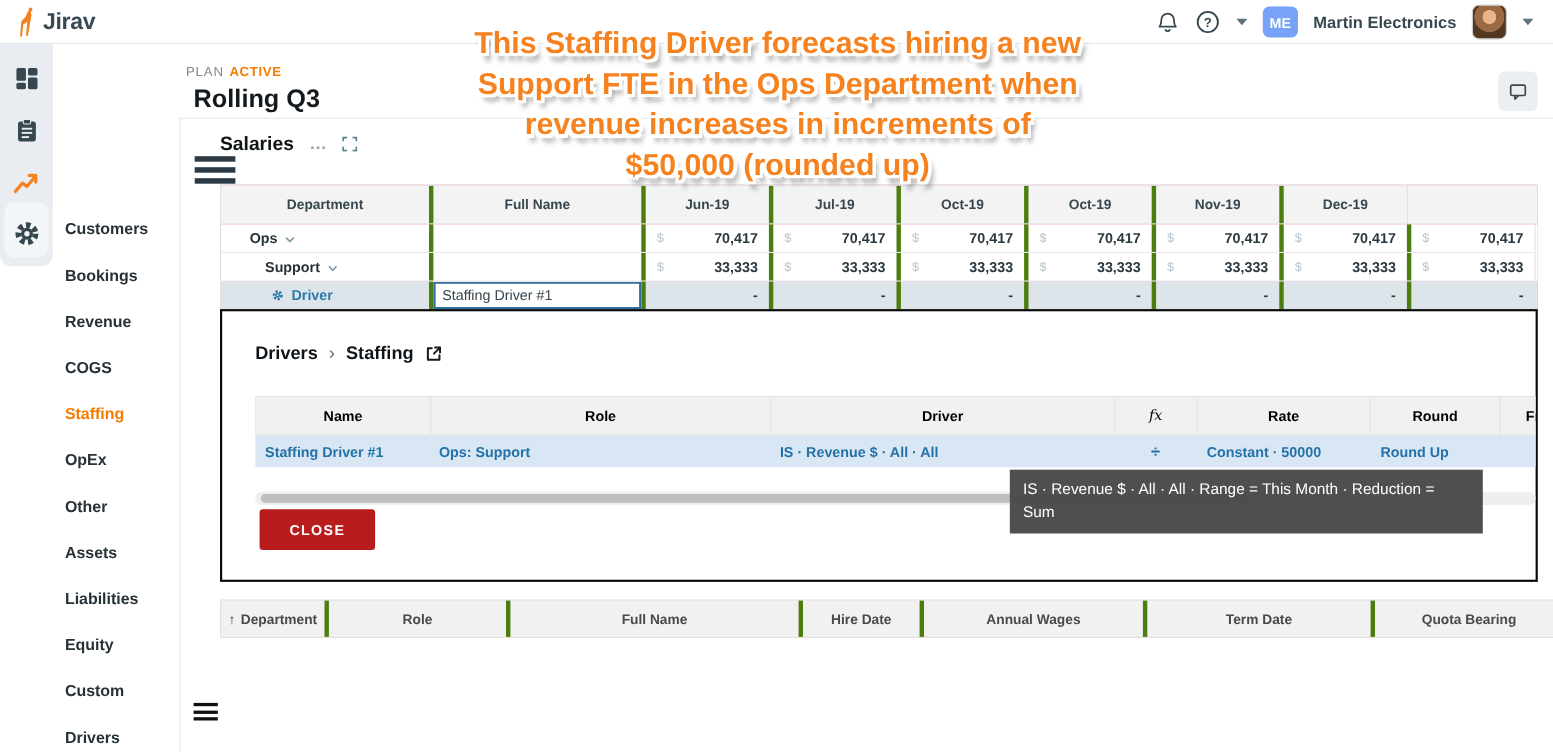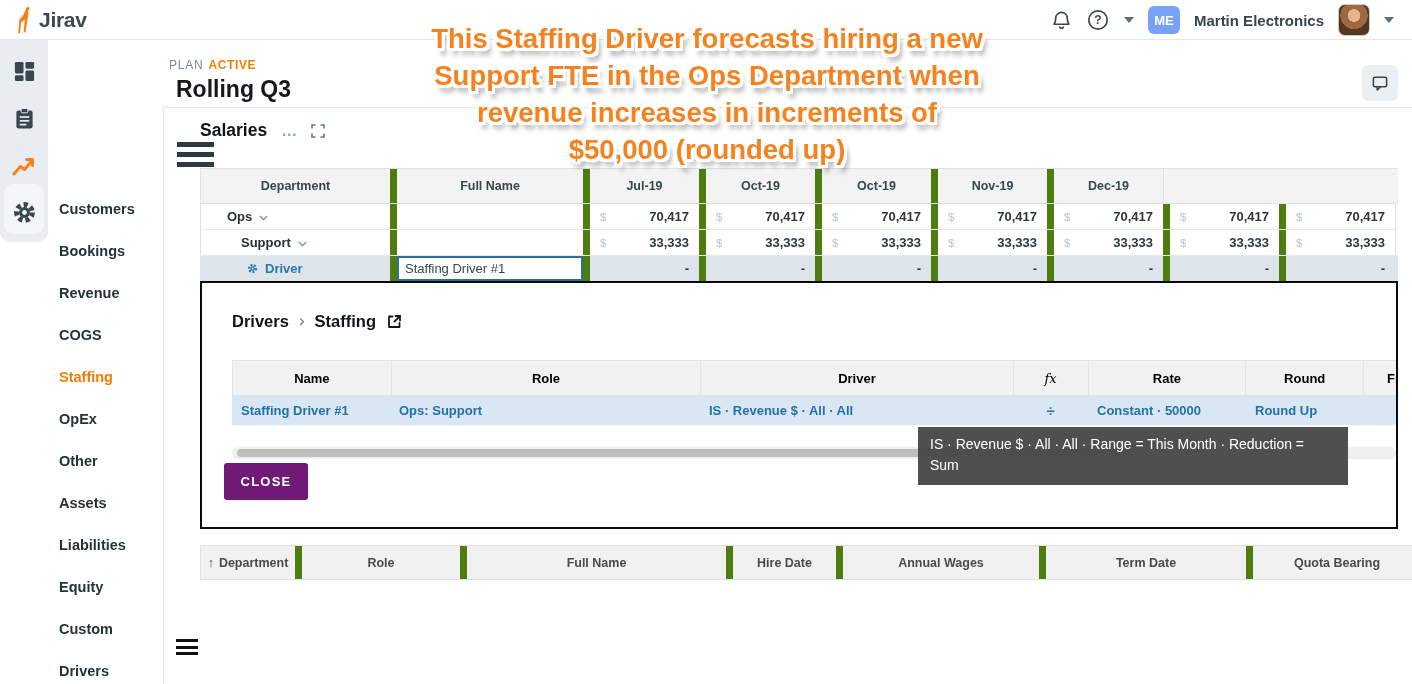--- a/index.html
+++ b/index.html
@@ -51,21 +51,21 @@
   
   .sal-title { position:absolute; left:200px; top:120px; display:flex; align-items:center; }
   .sal-title h2 { font-size:17.5px; font-weight:800; color:#0f1418; }
   .sal-more { margin-left:14px; color:#90a4ae; font-size:16px; font-weight:700; letter-spacing:1px; cursor:pointer; }
   .sal-expand { margin-left:13px; cursor:pointer; display:flex; }
   .tbl { position:absolute; background:#ec4899; font-size:13px; }
   .t-head { display:flex; background:#f3f3f3; border-top:1px solid #e1e1e1; border-bottom:1px solid #e1e1e1; }
   .t-head .cell { display:flex; align-items:center; justify-content:center; font-weight:700;
                   color:#37474f; font-size:12.5px; }
   .t-row { display:flex; border-bottom:1px solid #eaeaea; background:#fff; }
-  .cell { border-left:7px solid #4d7c0f; overflow:hidden; white-space:nowrap; }
+  .cell { border-left:4px solid #4d7c0f; overflow:hidden; white-space:nowrap; }
   .cell:first-child { border-left:1px solid #e1e1e1; }
   .cell:last-child { border-right:1px solid #e1e1e1; }
   .t-head .cell:first-child { border-left:1px solid #e1e1e1; }
   .lab-cell { display:flex; align-items:center; gap:7px; font-weight:700; color:#263238; }
   .num-cell { display:flex; align-items:center; justify-content:space-between; padding:0 10px; }
   .num-cell .cur { color:#b7c4cc; font-size:11.5px; }
   .num-cell .val { font-weight:700; color:#2b3840; }
   .driver-row { background:#dee5ea; }
   .driver-row .lab-cell { color:#2b79ad; font-weight:700; }
   .sel-cell { background:#fff; box-shadow: inset 0 0 0 2px #2e6d9f; display:flex; align-items:center;
@@ -78,21 +78,21 @@
   .modal-title .sep { color:#6d6d6d; font-size:17px; font-weight:400; }
   .m-tbl { position:absolute; left:30px; top:77px; width:1164px; overflow:hidden; font-size:13px; }
   .m-head { display:flex; background:#f1f1f1; border:1px solid #e3e3e3; height:36px; width:1192px; }
   .m-head .mcell { display:flex; align-items:center; justify-content:center; font-weight:700; color:#000000; }
   .fx-head { font-style:italic; font-family:"DejaVu Serif", serif; font-weight:400 !important; }
   .m-row { display:flex; background:#d9e7f4; height:29px; width:1192px; }
   .m-row .mcell { display:flex; align-items:center; padding-left:9px; color:#2272a7; font-weight:700; }
   .m-row .ctr { justify-content:center; padding-left:0; font-size:15px; }
   .m-scroll { position:absolute; left:30px; top:164px; width:1164px; height:12px; background:#efefef; border-radius:6px; }
   .m-thumb { position:absolute; left:5px; top:2px; width:900px; height:8px; background:#bfbfbf; border-radius:4px; cursor:pointer; }
-  .close-btn { position:absolute; left:22px; top:180px; width:84px; height:37px; background:#701a75;
+  .close-btn { position:absolute; left:34px; top:180px; width:105px; height:37px; background:#b91c1c;
                border:none; border-radius:3px; color:#fff; font-size:13px; font-weight:700;
                letter-spacing:1.2px; cursor:pointer; font-family:"Liberation Sans",sans-serif; }
   .tooltip { position:absolute; left:918px; top:427px; width:430px; padding:7px 12px 9px;
              background:rgba(72,72,72,0.96); color:#fff; font-size:14px; line-height:21px; z-index:30; }
   
   .stf { left:200px; top:545px; width:1222px; }
   .stf .t-head { height:35px; background:#f1f1f1; }
   .stf .t-head .cell { color:#4a4a4a; gap:5px; }
   .sal-tbl .t-row { height:26px; }
   .sal-tbl .t-head { height:36px; }
@@ -222,20 +222,21 @@
       <svg width="14" height="14" viewBox="0 0 14 14" fill="none" stroke="#607d8b" stroke-width="1.6">
         <path d="M1 4.5 V1 h3.5 M9.5 1 H13 v3.5 M13 9.5 V13 H9.5 M4.5 13 H1 V9.5"></path>
       </svg>
     </span>
   </div>
 
   <div class="tbl sal-tbl" style="left:200px; top:168px; width:1198px;">
       <div class="t-head">
         <div class="cell" style="width: 190px;">Department</div>
         <div class="cell" style="width: 193px;">Full Name</div>
+        <div class="cell" style="width: 116px;">Jun-19</div>
         <div class="cell" style="width: 116px;">Jul-19</div>
         <div class="cell" style="width: 116px;">Oct-19</div>
         <div class="cell" style="width: 116px;">Oct-19</div>
         <div class="cell" style="width: 116px;">Nov-19</div>
         <div class="cell" style="width: 117px;">Dec-19</div>
       </div>
       <div class="t-row">
         <div class="cell lab-cell" style="width: 190px; padding-left: 26px;">Ops<span><svg width="9" height="6" viewBox="0 0 9 6">
               <polyline points="1,1 4.5,4.7 8,1" fill="none" stroke="#7d9aaa" stroke-width="1.5"></polyline>
             </svg></span></div>

